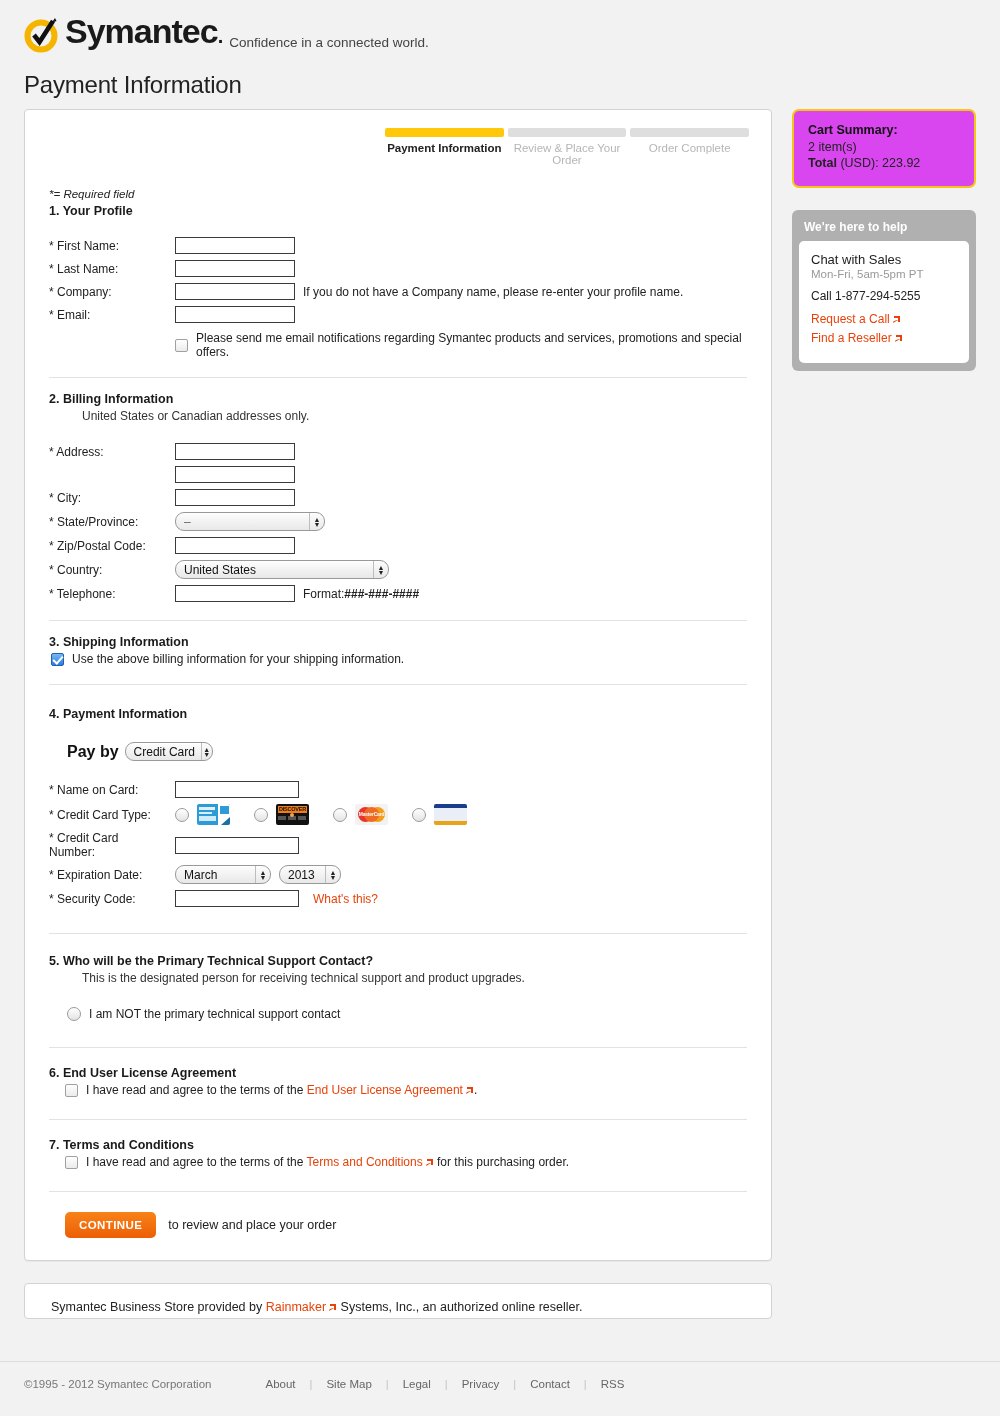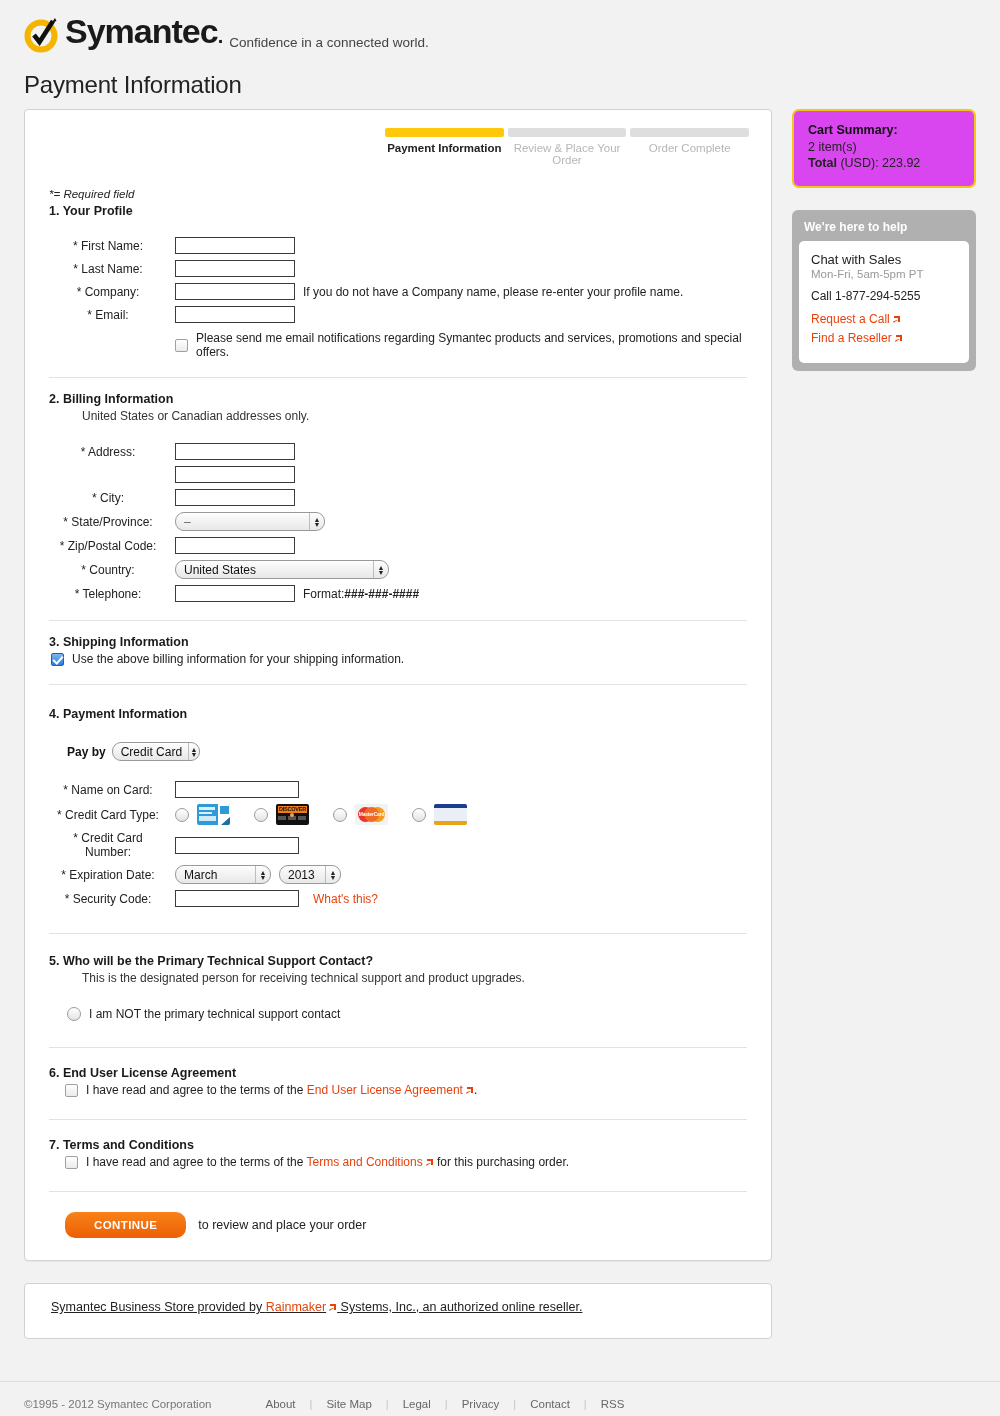--- a/index.html
+++ b/index.html
@@ -46,21 +46,21 @@
 
   
   .form-body { padding:0 24px 0 24px; }
   .req-note { font-style:italic; font-size:11.5px; color:#222; margin:22px 0 4px 0; }
   h2.sec { font-size:12.5px; font-weight:bold; color:#1a1a1a; margin:0 0 3px 0; }
   .sec-sub { font-size:12px; color:#333; margin:0 0 6px 33px; }
   .divider { border-top:1px solid #e2e2e2; margin:18px 0 0 0; }
   .sec-block { padding-top:14px; }
 
   .row { display:flex; align-items:center; margin-bottom:6px; }
-  .lbl { width:126px; text-align:center; padding-right:8px; font-size:12px; color:#222; flex:none; }
+  .lbl { width:126px; text-align:left; padding-right:8px; font-size:12px; color:#222; flex:none; }
   .hint { font-size:12px; color:#222; margin-left:8px; }
   .hint-bold { font-weight:bold; }
   input.txt {
     width:120px; height:17px; border:1px solid #3b3b3b; background:#fff;
     font-family:"Liberation Sans", sans-serif; font-size:12px; padding:0 3px;
     border-radius:0; outline:none;
   }
   input.txt.addr { width:120px; }
 
   
@@ -143,21 +143,21 @@
   .visa { background:#e9eef7; }
   .visa .v1 { position:absolute; left:0; top:0; right:0; height:4px; background:#1a3d8f; }
   .visa .v2 { position:absolute; left:0; bottom:0; right:0; height:4px; background:#e8a317; }
   .visa .vt { position:absolute; left:0; right:0; top:6px; text-align:center; font-size:8px; font-weight:bold; font-style:italic; color:#1a3d8f; letter-spacing:0.3px; font-family:"Liberation Serif",serif;margin-top:25px; }
 
   
   .continue-row { display:flex; align-items:center; gap:12px; margin-top:20px; padding-left:16px; }
   .btn-continue {
     background:linear-gradient(#f98218,#ec5f06);
     color:#fff; font-weight:bold; font-size:11.5px; letter-spacing:0.4px;
-    border:none; border-radius:10px; padding:7px 29px; cursor:pointer;
+    border:none; border-radius:5px; padding:7px 14px; cursor:pointer;
     font-family:"Liberation Sans", sans-serif;
   }
   .continue-txt { font-size:12.5px; color:#222; }
 
   
   .cart-box {
     border:2px solid #f5c518; border-radius:7px; background:#d946ef;
     padding:12px 14px 14px 14px;
   }
   .cart-title { font-weight:bold; font-size:12.5px; color:#111; margin-bottom:3px; }
@@ -168,22 +168,22 @@
   .help-head { color:#fff; font-weight:bold; font-size:12px; padding:3px 0 7px 5px; }
   .help-inner { background:#fff; border-radius:5px; padding:11px 12px 13px 12px; }
   .help-t1 { font-size:13px; color:#222; margin-bottom:1px; }
   .help-t2 { font-size:11.5px; color:#999; margin-bottom:9px; }
   .help-t3 { font-size:12px; color:#222; margin-bottom:9px; }
   .help-link { font-size:12px; margin-bottom:5px; }
 
   
   .reseller {
     margin:22px 24px 0 24px; width:748px; background:#fff;
-    border:1px solid #d2d2d2; border-radius:4px; padding:16px 0 24px 26px;
-    font-size:12.5px; color:#222;text-decoration:underline;
+    border:1px solid #d2d2d2; border-radius:4px; padding:16px 0 4px 26px;
+    font-size:12.5px; color:#222;
   }
 
   
   .footer { margin-top:42px; border-top:1px solid #dcdcdc; padding:16px 24px 0 24px; display:flex; align-items:center; }
   .copy { font-size:11.5px; color:#777; }
   .fnav { display:flex; align-items:center; margin-left:40px; gap:0; }
   .fnav a { font-size:11.5px; color:#666; text-decoration:none; padding:0 14px; cursor:pointer; }
   .fsep { color:#c4c4c4; font-size:11px; }
 </style>
 </head>
@@ -314,21 +314,21 @@
           </div>
         </div>
 
         <div class="divider"></div>
 
         <div class="sec-block" style="padding-top:22px;">
           <h2 class="sec">4. Payment Information</h2>
           <div style="height:18px"></div>
 
           <div class="row" style="margin-left:18px;">
-            <div style="font-weight:bold;font-size:12px;color:#111;margin-right:6px;">Pay by</div>
+            <div style="font-weight:bold;font-size:16px;color:#111;margin-right:6px;">Pay by</div>
             <div class="sel payby">
               <span class="txtv">Credit Card</span>
               <span class="arrows">
                   <span>▲</span>
                   <span>▼</span>
                 </span>
             </div>
           </div>
 
           <div style="height:14px"></div>

